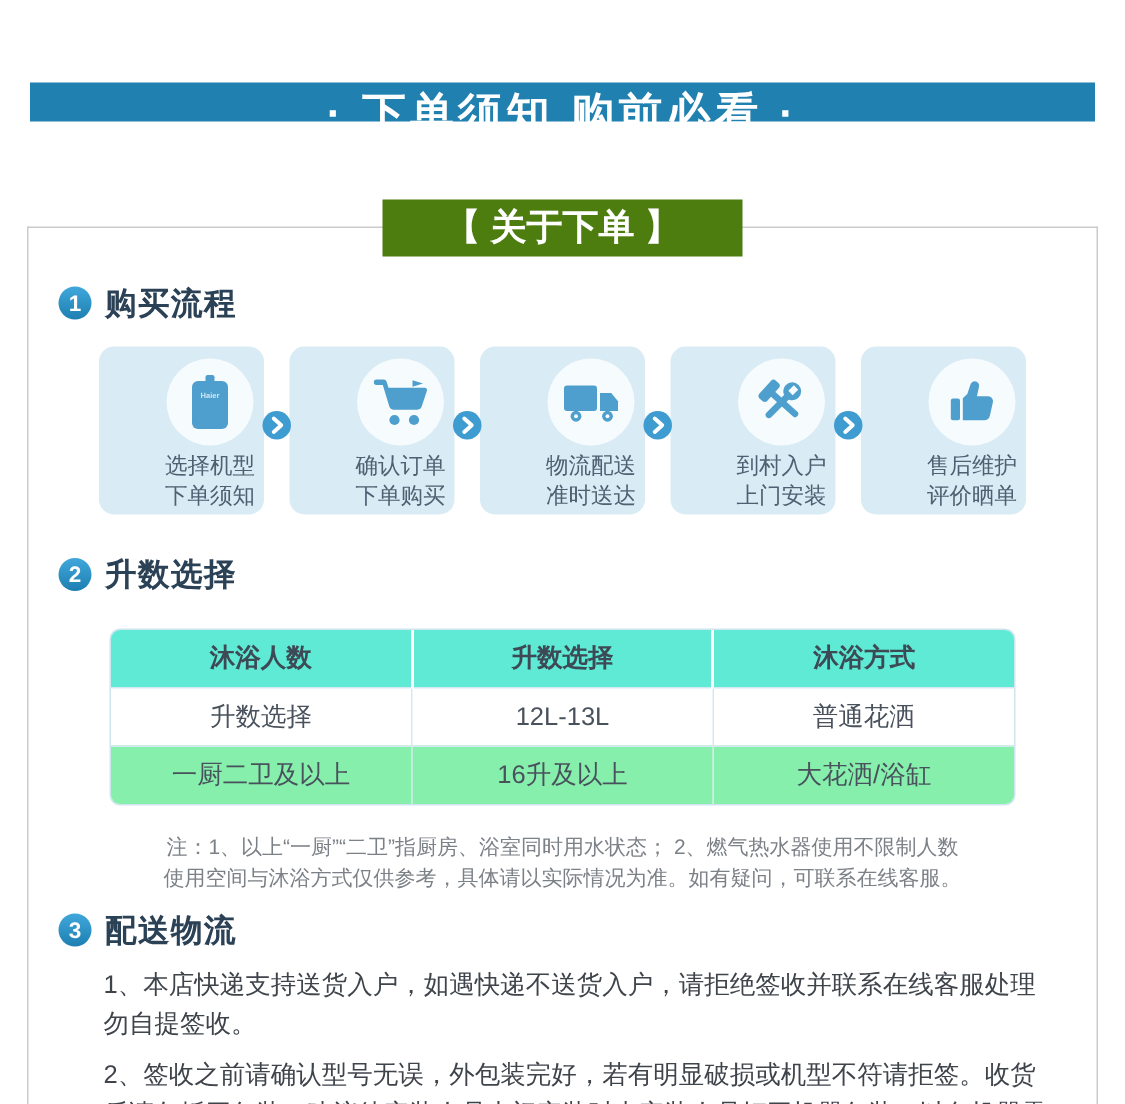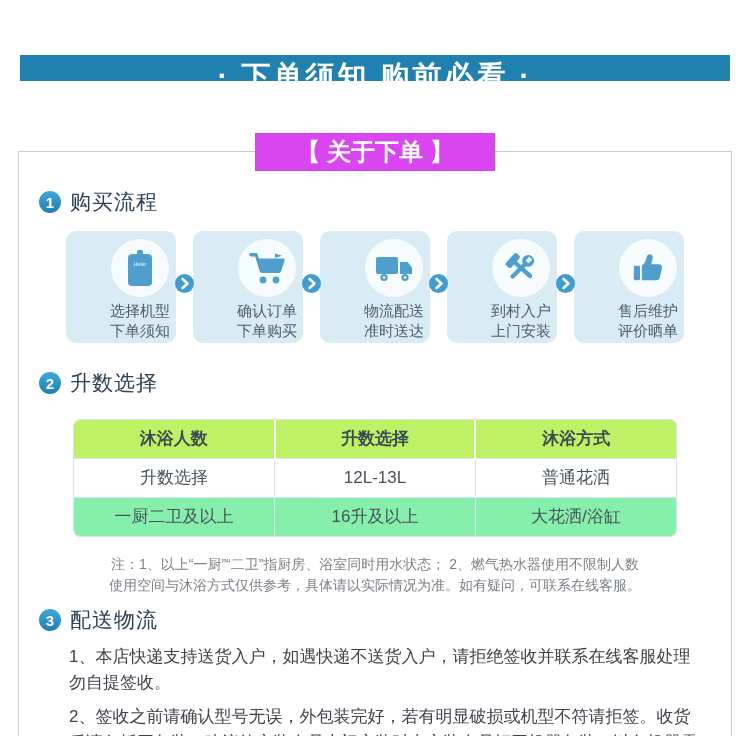--- a/index.html
+++ b/index.html
@@ -32,21 +32,21 @@
     left: 18px; right: 18px; top: 151px; bottom: 0;
     border: 1px solid #CBCBCB;
     border-bottom: none;
     background: #ffffff;
   }
   .tab {
     position: absolute;
     top: -19px; left: 50%;
     transform: translateX(-50%);
     width: 240px; height: 38px;
-    background: #d946ef;
+    background: #4d7c0f;
     color: #ffffff;
     font-size: 24px;
     font-weight: bold;
     text-align: center;
     line-height: 38px;
     white-space: nowrap;
   }
   
   .section-heading {
     display: flex;
@@ -61,21 +61,21 @@
     background: linear-gradient(180deg, #41A7DA, #1D7FB2);
     color: #fff;
     font-size: 15px;
     font-weight: bold;
     display: flex;
     align-items: center;
     justify-content: center;
   }
   .heading-text {
     font-size: 21px;
-    font-weight: normal;
+    font-weight: bold;
     color: #2B4156;
     letter-spacing: 1px;
   }
   .section-purchase { margin-top: 36px; }
   
   .steps {
     display: flex;
     justify-content: center;
     align-items: flex-start;
     margin-top: 15px;
@@ -126,21 +126,21 @@
     overflow: hidden;
   }
   table.liters {
     width: 100%;
     border-collapse: collapse;
     font-size: 17px;
     color: #49525C;
     table-layout: fixed;
   }
   table.liters th {
-    background: #bef264;
+    background: #5eead4;
     height: 38px;
     font-weight: bold;
     color: #3D4A56;
     border-left: 2px solid #ffffff;
     text-align: center;
   }
   table.liters th:first-child { border-left: none; }
   table.liters td {
     height: 39px;
     text-align: center;

